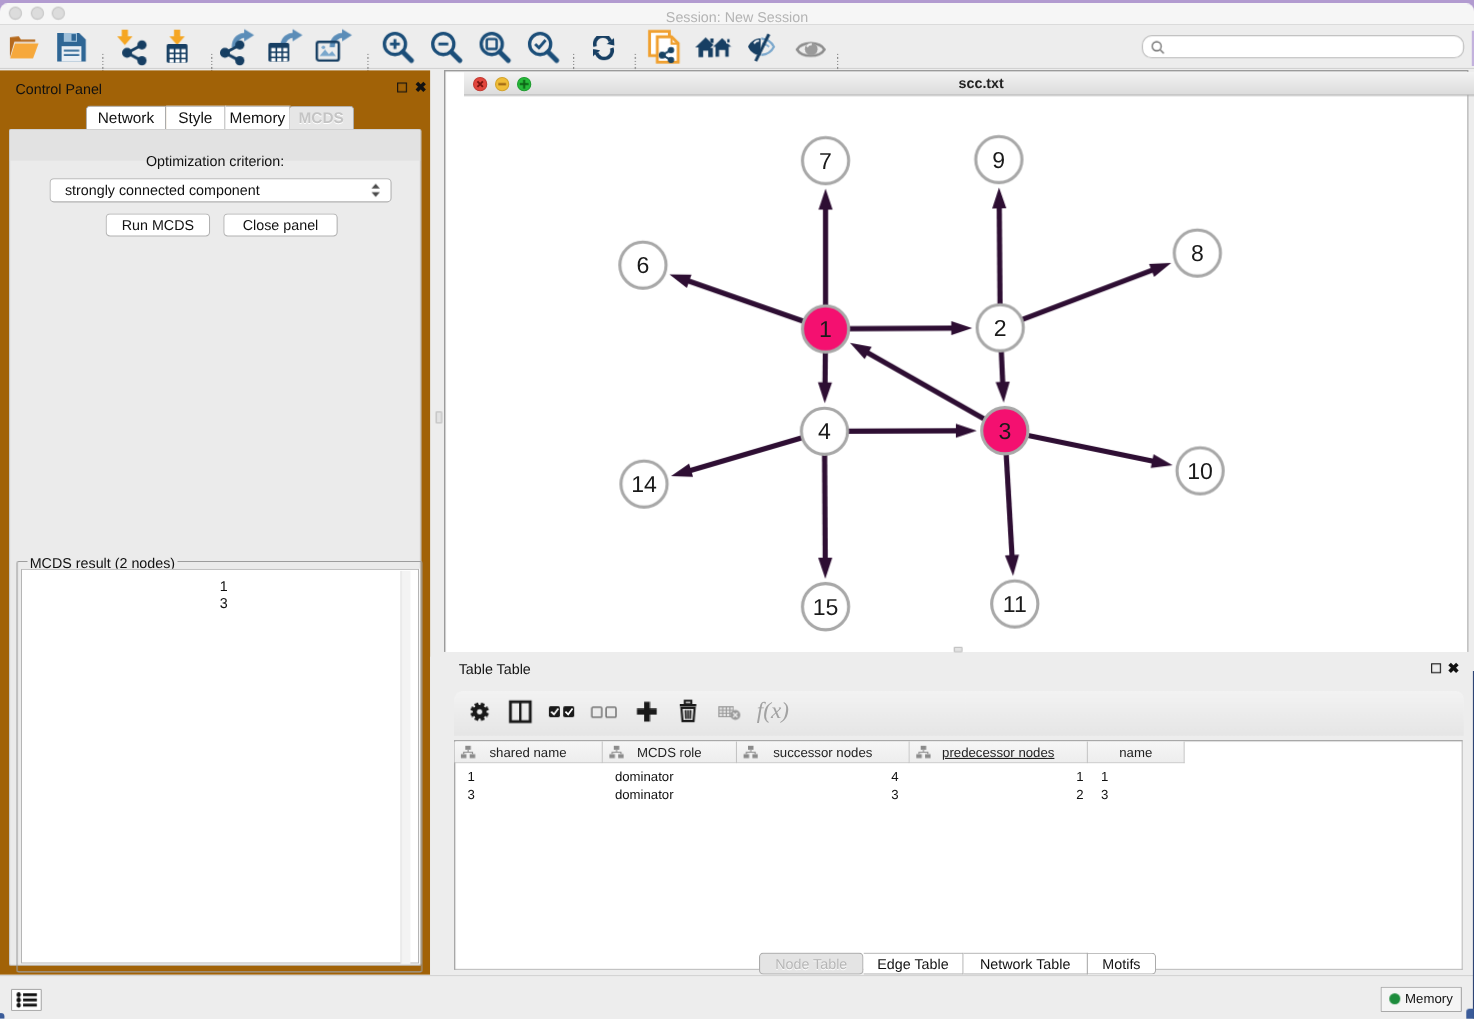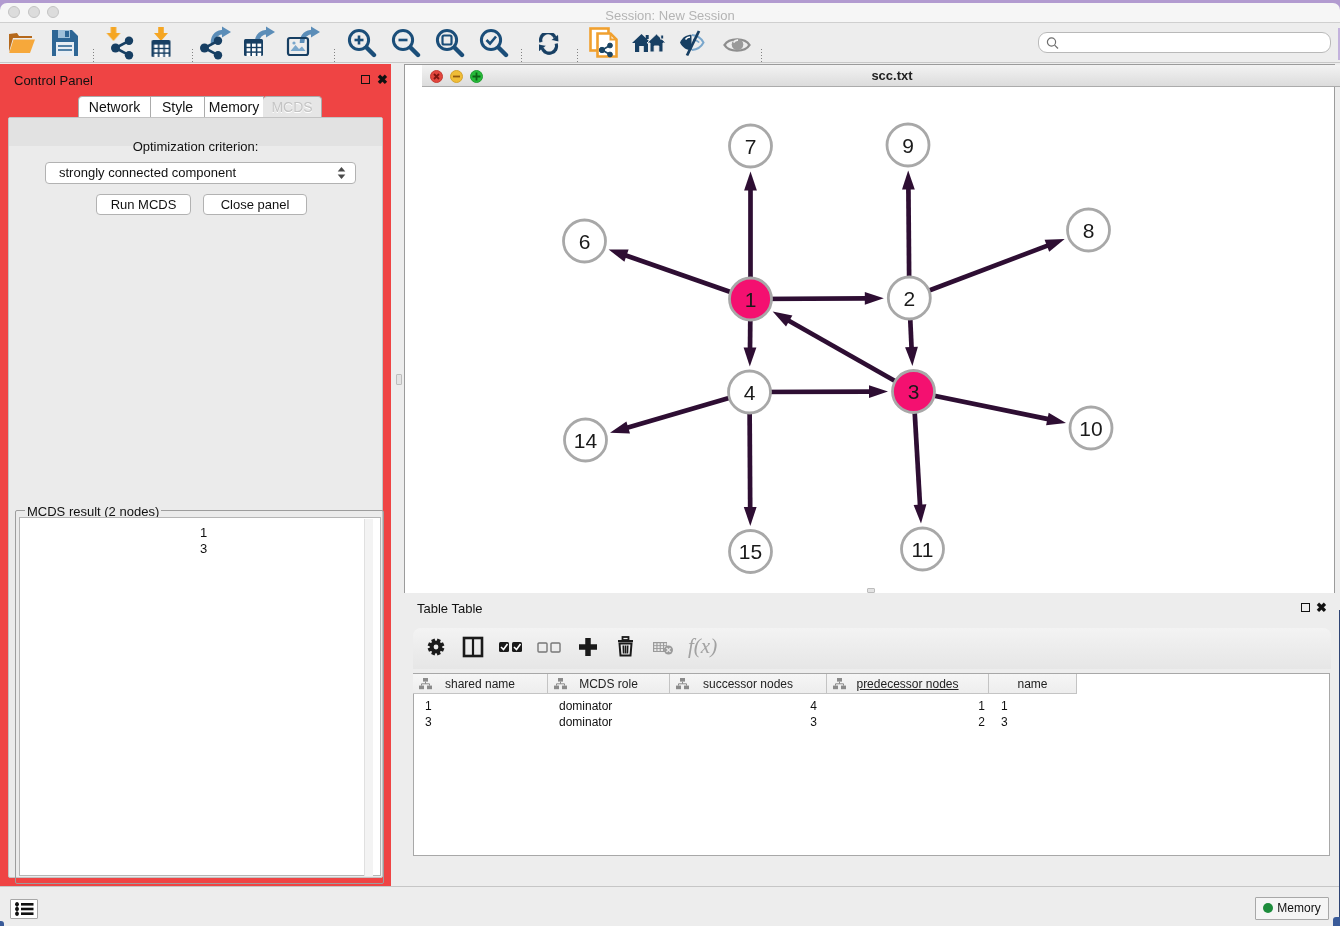--- a/index.html
+++ b/index.html
@@ -8,48 +8,48 @@
 .abs { position:absolute; }
 
 #purple { left:0; top:0; width:1340px; height:12px; background:#b29bd0; }
 #titlebar { left:0; top:3px; width:1340px; height:20px; background:#f6f6f6; border-radius:7px 7px 0 0; border-bottom:1px solid #cfcfcf; }
 .tl { position:absolute; top:3px; width:12px; height:12px; border-radius:50%; background:#dcdcdc; border:1px solid #c3c3c3; }
 #wtitle { position:absolute; top:5px; left:0; width:100%; text-align:center; font-size:13px; color:#b4b4b4; }
 #toolbar { left:0; top:23px; width:1340px; height:40px; background:#ededed; border-bottom:1px solid #c8c8c8; }
 .sep { position:absolute; top:26px; height:36px; width:1px; background-image:repeating-linear-gradient(to bottom,#828282 0,#828282 1.2px,rgba(0,0,0,0) 1.2px,rgba(0,0,0,0) 3px); }
 #searchbox { position:absolute; left:1038px; top:9px; width:293px; height:21px; background:#fff; border:1px solid #b9b9b9; border-radius:9px; }
 
-#cpanel { left:0; top:64px; width:391px; height:822px; background:#ef4444; }
+#cpanel { left:0; top:64px; width:391px; height:822px; background:#a16207; }
 .phead { font-size:13px; color:#111; }
 .float-btn { position:absolute; width:9px; height:9px; border:1.5px solid #111; }
 .close-x { position:absolute; font-size:13px; font-weight:bold; color:#111; }
 .tabrow { position:absolute; display:flex; }
 .tab { height:26px; background:#fff; border:1px solid #ababab; border-left:none; font-size:14px; color:#111; text-align:center; line-height:21px; padding:0 13px; }
 .tab.first { border-left:1px solid #ababab; border-radius:4px 0 0 0; }
-.tab.last { border-radius:0 4px 0 0; }
+.tab.last { border-radius:0 4px 0 0;font-weight:bold; }
 .tab.dis { background:#e6e6e6; color:#c4c4c4; text-shadow:0 1px 0 #fff; border-radius:4px 4px 0 0; margin-left:-1px; }
 #cp-inner { position:absolute; left:8px; top:53px; width:375px; height:761px; background:#ebebeb; border:1px solid #c3c3c3; border-radius:2px; }
 #cp-strip { position:absolute; left:0; top:0; width:100%; height:28px; background:#e2e2e2; }
 #optlabel { position:absolute; left:0; top:21px; width:100%; text-align:center; font-size:13px; color:#111; }
 #dropdown { position:absolute; left:36px; top:44px; width:311px; height:22px; background:#fff; border:1px solid #b2b2b2; border-radius:4px; font-size:13px; color:#111; line-height:20px; padding-left:13px; }
 .btn { position:absolute; height:21px; background:#fff; border:1px solid #b2b2b2; border-radius:4px; font-size:13px; color:#111; text-align:center; line-height:19px; }
 #fieldset { position:absolute; left:6px; top:392px; width:369px; height:374px; border:1px solid #9d9d9d; border-radius:2px;text-align:center; }
 #fs-legend { position:absolute; left:9px; top:-7px; background:#ebebeb; padding:0 2px; font-size:13px; color:#111; }
 #fs-white { position:absolute; left:3px; top:6px; width:362px; height:359px; background:#fff; border:1px solid #b5b5b5; font-size:13px; color:#111; line-height:16px; padding:7px 0 0 7px; }
 #fs-scroll { position:absolute; right:7px; top:1px; width:9px; height:357px; background:#f3f3f3; border-left:1px solid #e0e0e0; }
 
 #netwin { left:404px; top:64px; width:931px; height:529px; background:#fff; border:1px solid #9b9b9b; border-bottom:none; }
 #nettitle { position:absolute; left:17px; top:0; width:100%; height:22px; background:linear-gradient(#f3f3f3,#dcdcdc); border-bottom:1px solid #ababab; }
 #nettitle span { display:block; padding-left:11px; text-align:center; font-size:13px; font-weight:bold; color:#222; line-height:22px; }
 .mac { position:absolute; top:4.5px; width:13px; height:13px; border-radius:50%; }
 
 #tpanel { left:391px; top:597px; width:949px; height:289px; background:#ededed; }
 #tbl-toolbar { position:absolute; left:22px; top:31px; width:918px; height:41px; background:linear-gradient(#f3f3f3,#e6e6e6); border-radius:8px 8px 0 0; }
 #tbl-icons { position:absolute; left:0; top:0; width:949px; height:289px; pointer-events:none; }
-#tbl-white { position:absolute; left:22px; top:76px; width:917px; height:183px; background:#fff; border:1px solid #a8a8a8; }
+#tbl-white { position:absolute; left:22px; top:76px; width:917px; height:209px; background:#fff; border:1px solid #a8a8a8; }
 .th { position:absolute; top:0; height:20px; background:linear-gradient(#f6f6f6,#ededed); border-right:1px solid #c4c4c4; border-bottom:1px solid #c4c4c4; font-size:12px; color:#222; text-align:center; line-height:20px; }
 .td { position:absolute; font-size:12px; color:#111; height:16px; line-height:16px; }
 .btab { height:20px; background:#fff; border:1px solid #ababab; border-left:none; font-size:13px; color:#111; text-align:center; line-height:19px; padding:0 12px; }
 .btab.first { border-left:1px solid #ababab; border-radius:4px 0 0 4px; }
 .btab.last { border-radius:0 4px 4px 0; }
 .btab.dis { background:#e4e4e4; color:#b5b5b5; text-shadow:0 1px 0 #fff; border-radius:4px; }
 
 #statusbar { left:0; top:886px; width:1340px; height:40px; background:#ededed; border-top:1px solid #c6c6c6; }
 #memb { position:absolute; left:1255px; top:10px; width:74px; height:23px; background:#f5f5f5; border:1px solid #a8a8a8; border-radius:1px; font-size:12px; color:#111; text-align:center; line-height:21px; }
 #listb { position:absolute; left:10px; top:12px; width:28px; height:20px; background:#fff; border:1px solid #a8a8a8; border-radius:1px; }
@@ -434,20 +434,26 @@
     <div class="td" style="left:145px;top:24px;">dominator</div>
     <div class="td" style="left:256px;top:24px;width:147px;text-align:right;">4</div>
     <div class="td" style="left:413px;top:24px;width:158px;text-align:right;">1</div>
     <div class="td" style="left:587px;top:24px;">1</div>
     <div class="td" style="left:11px;top:40px;">3</div>
     <div class="td" style="left:145px;top:40px;">dominator</div>
     <div class="td" style="left:256px;top:40px;width:147px;text-align:right;">3</div>
     <div class="td" style="left:413px;top:40px;width:158px;text-align:right;">2</div>
     <div class="td" style="left:587px;top:40px;">3</div>
     </div>
+  <div class="tabrow" style="left:299px;top:269px;">
+    <div class="btab dis first" style="width:95px;padding:0;">Node Table</div>
+      <div class="btab" style="width:91px;padding:0;">Edge Table</div>
+      <div class="btab" style="width:113px;padding:0;">Network Table</div>
+      <div class="btab last" style="width:62px;padding:0;">Motifs</div>
+  </div>
 </div>
 <div class="abs" style="left:396px;top:374px;width:6px;height:11px;background:#e3e3e3;border:1px solid #bdbdbd;border-radius:1px;"></div>
 <div class="abs" style="left:867px;top:588px;width:8px;height:5px;background:#e3e3e3;border:1px solid #bdbdbd;border-radius:1px;"></div>
 <div class="abs" id="statusbar">
   <div id="listb">
       <svg width="26" height="18" style="position:absolute;left:1px;top:0;">
         <line x1="5" y1="2" x2="5" y2="16" stroke="#111" stroke-width="1"></line>
         <g fill="#111">
           <circle cx="5" cy="4.2" r="2"></circle>
           <circle cx="5" cy="9" r="2"></circle>

